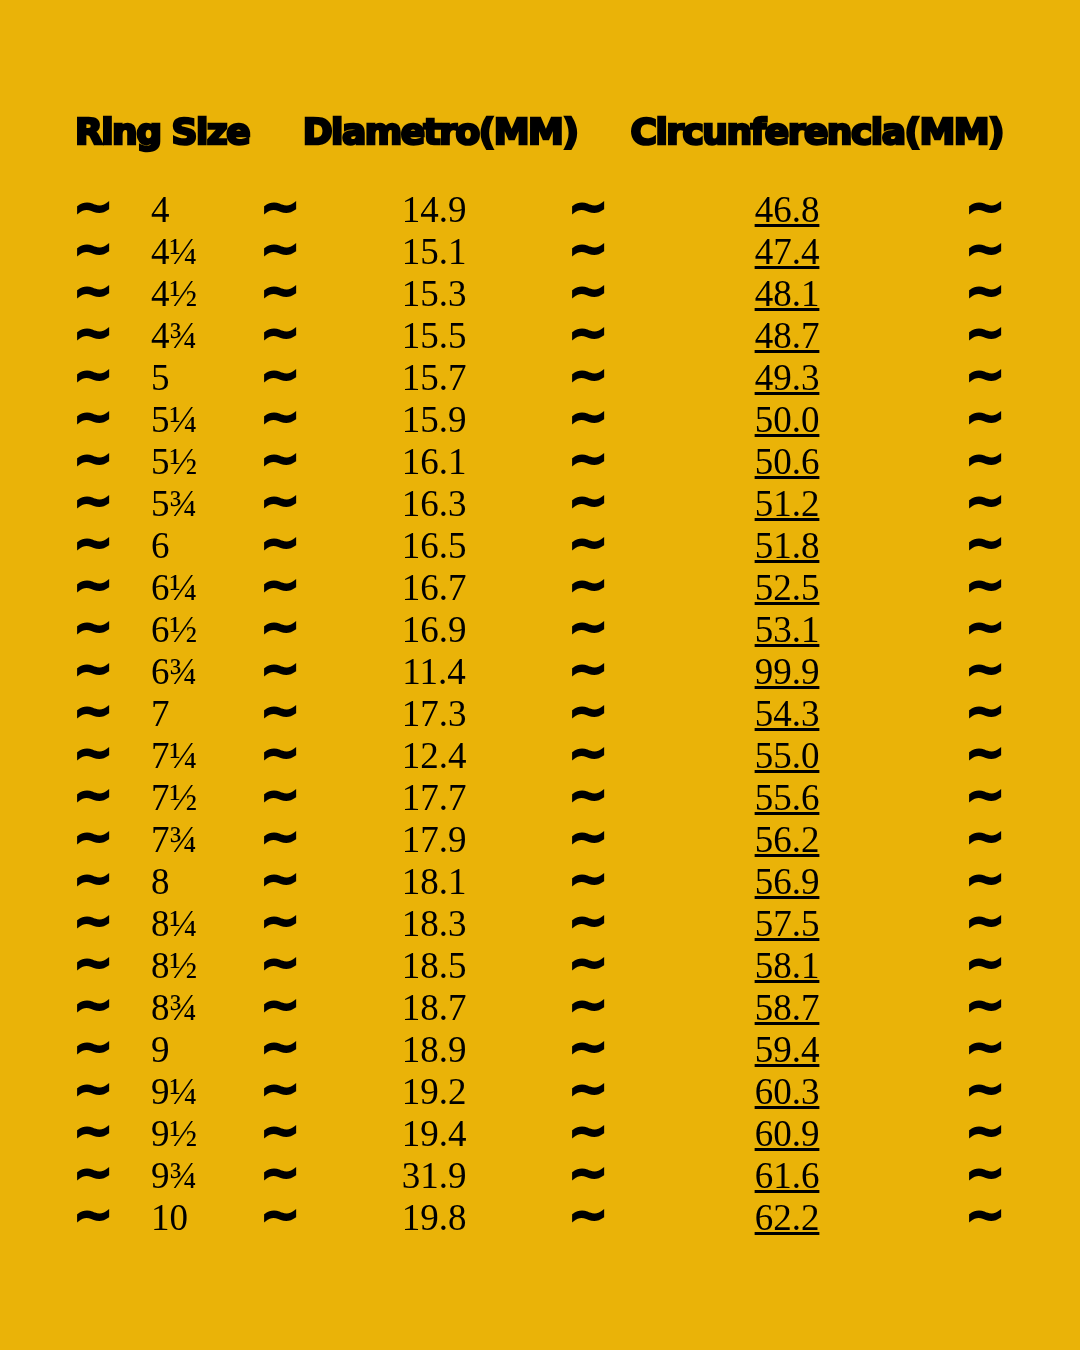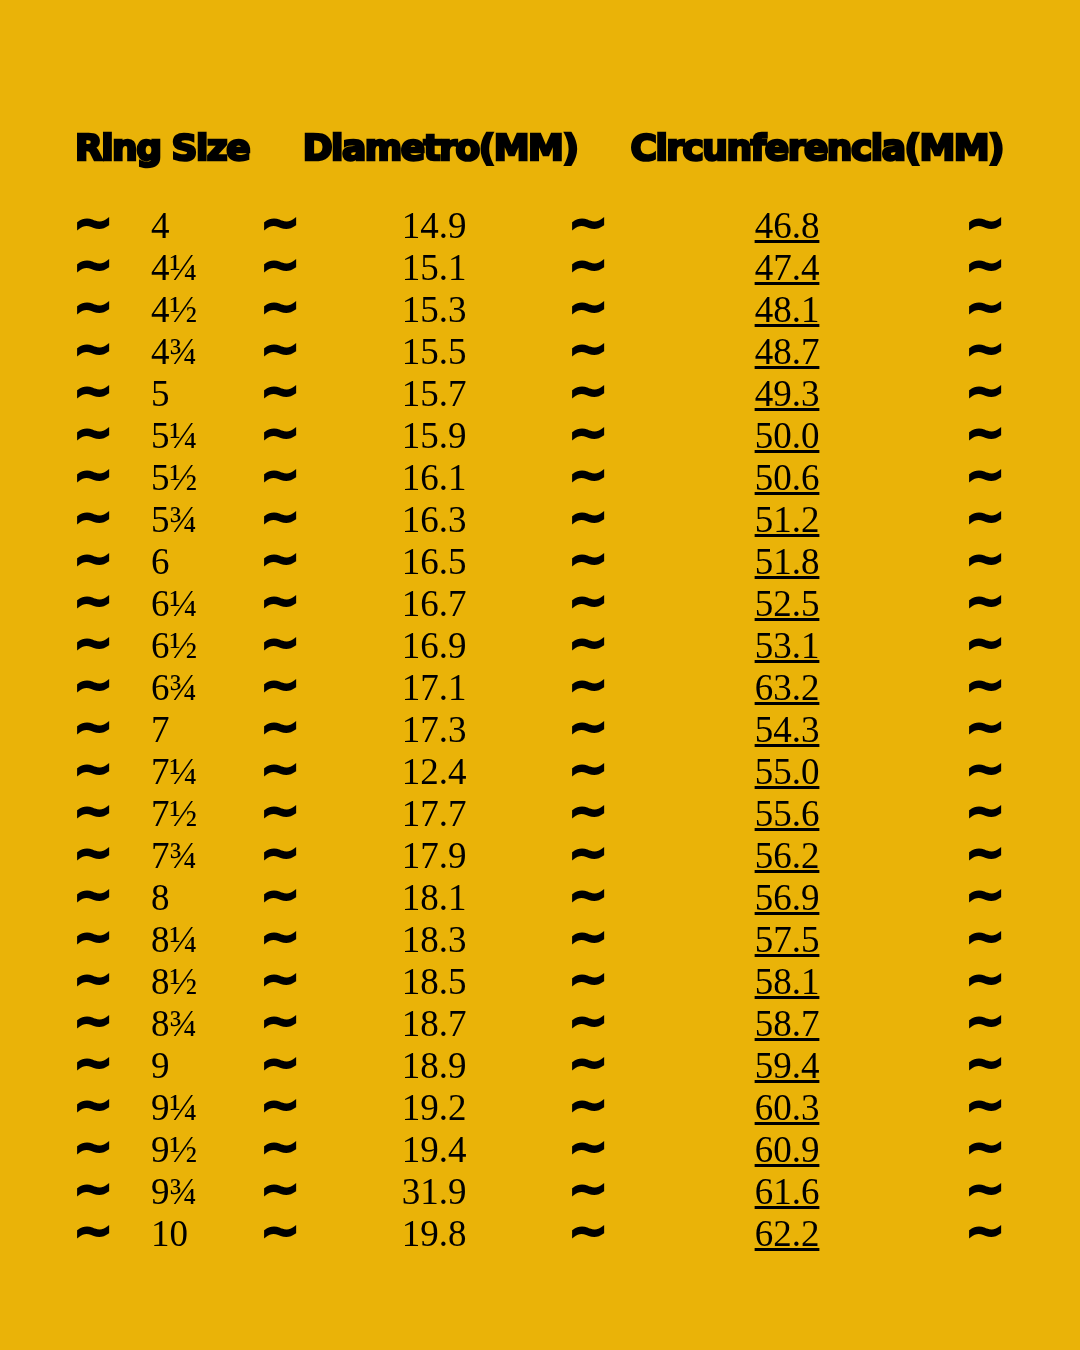--- a/index.html
+++ b/index.html
@@ -25,21 +25,21 @@
     font-family: "DejaVu Sans", sans-serif;
     font-weight: bold;
     font-size: 36px;
     letter-spacing: -1.5px;
     -webkit-text-stroke: 2.6px #000000;
     line-height: 1.1;
     white-space: nowrap;
   }
   .header-cell.h1 { justify-self: start; }
   .header-cell.h2 { justify-self: center; }
-  .header-cell.h3 { justify-self: end; margin-top: 16px; }
+  .header-cell.h3 { justify-self: end; }
   
   .rows {
     margin-top: 34px;
   }
   .row {
     display: grid;
     grid-template-columns: 36px 150px 38px 270px 38px 360px 36px;
     padding-left: 75px;
     height: 42px;
     align-items: center;
@@ -186,23 +186,23 @@
       <span class="cell dia">16.9</span>
       <span class="sep">~</span>
       <span class="cell cir">53.1</span>
       <span class="sep">~</span>
     </div>
 
     <div class="row">
       <span class="sep">~</span>
       <span class="cell size">6¾</span>
       <span class="sep">~</span>
-      <span class="cell dia">17.1</span>
-      <span class="sep">~</span>
-      <span class="cell cir">63.2</span>
+      <span class="cell dia">11.4</span>
+      <span class="sep">~</span>
+      <span class="cell cir">99.9</span>
       <span class="sep">~</span>
     </div>
 
     <div class="row">
       <span class="sep">~</span>
       <span class="cell size">7</span>
       <span class="sep">~</span>
       <span class="cell dia">17.3</span>
       <span class="sep">~</span>
       <span class="cell cir">54.3</span>

